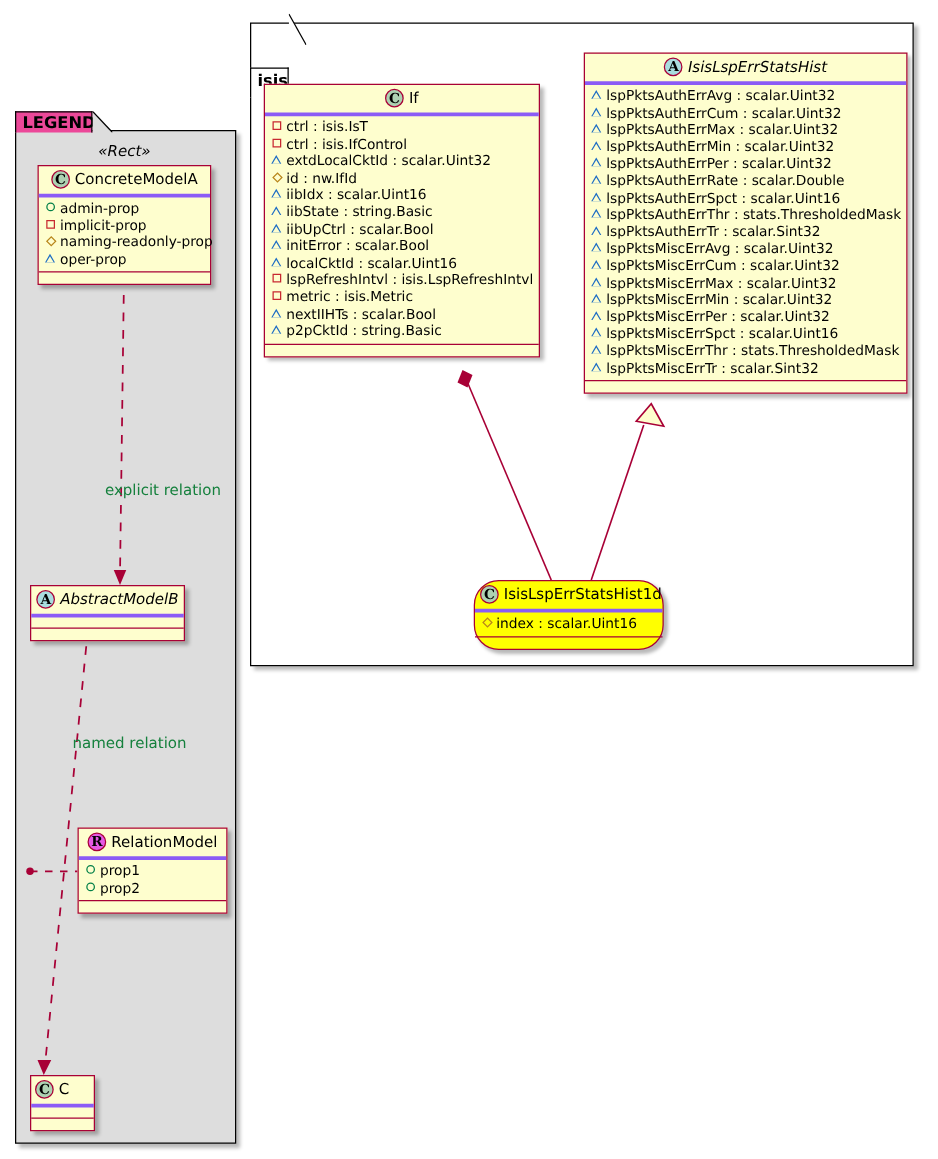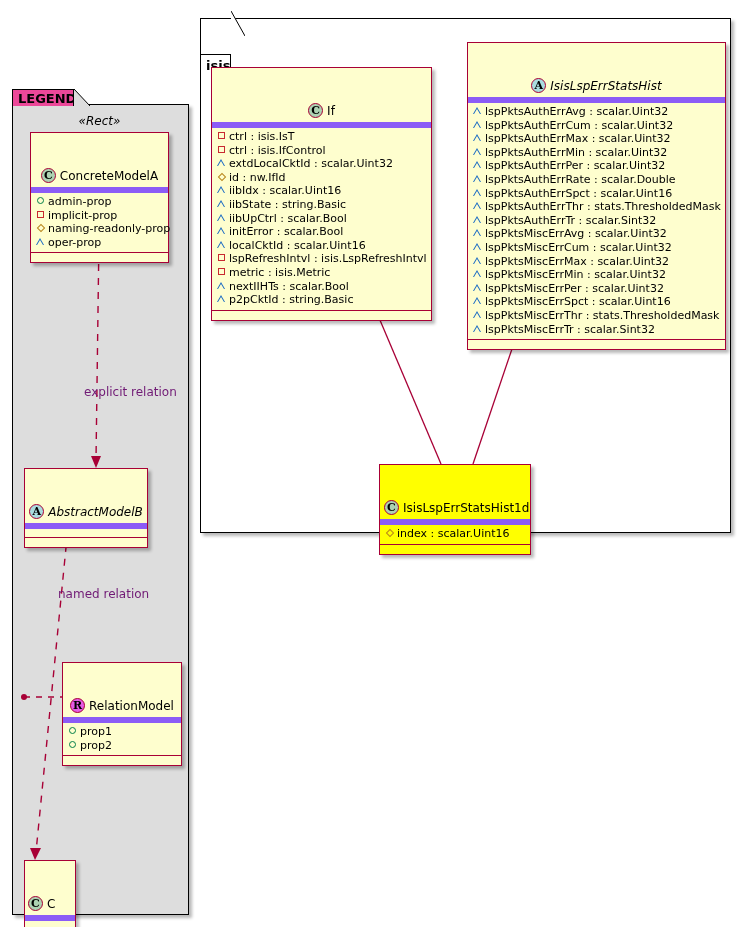--- a/index.html
+++ b/index.html
@@ -103,26 +103,25 @@
   .cls-stereo {
     position: absolute;
     width: 100%;
     text-align: center;
     font-size: 12px;
     font-style: italic;
     color: #000000;
   }
   .cls-head {
     box-sizing: border-box;
-    border-bottom: 6px solid #8b5cf6;
+    border-bottom: 3px solid #8b5cf6;
     text-align: center;
     padding: 3px 4px 4px 4px;
     white-space: nowrap;
     position: relative;
-    margin-top: 32px;
   }
   .cls-name {
     font-size: 12px;
     vertical-align: middle;
   }
   .cls-name.abstract { font-style: italic; }
   .badge {
     display: inline-block;
     width: 15px; height: 15px;
     border-radius: 50%;
@@ -218,27 +217,27 @@
   }
 
   
   #cls-concrete   { left: 30px;  top: 132px; width: 139px; }
   #stereo-rect    { left: 30px;  top: 114px; width: 139px; }
   #cls-abstract   { left: 24px;  top: 468px; width: 124px; }
   #cls-relation   { left: 62px;  top: 662px; width: 120px; }
   #cls-c          { left: 24px;  top: 860px; width: 52px;  }
   #cls-if         { left: 211px; top: 67px;  width: 221px; }
   #cls-hist       { left: 467px; top: 42px;  width: 259px; }
-  #cls-hist1d     { left: 379px; top: 464px; width: 152px; }
+  #cls-hist1d     { left: 379px; top: 464px; width: 152px; border-radius: 20px; }
 
   
   .edge-label {
     position: absolute;
     font-size: 12px;
-    color: #701a75;
+    color: #15803d;
     white-space: nowrap;
     z-index: 6;
   }
   #lbl-explicit { left: 84px; top: 385px; }
   #lbl-named    { left: 58px; top: 587px; }
 
   #edges { position: absolute; left: 0; top: 0; z-index: 3; }
   .cls { z-index: 5; }
   .edge-label { z-index: 7; }
 </style>

